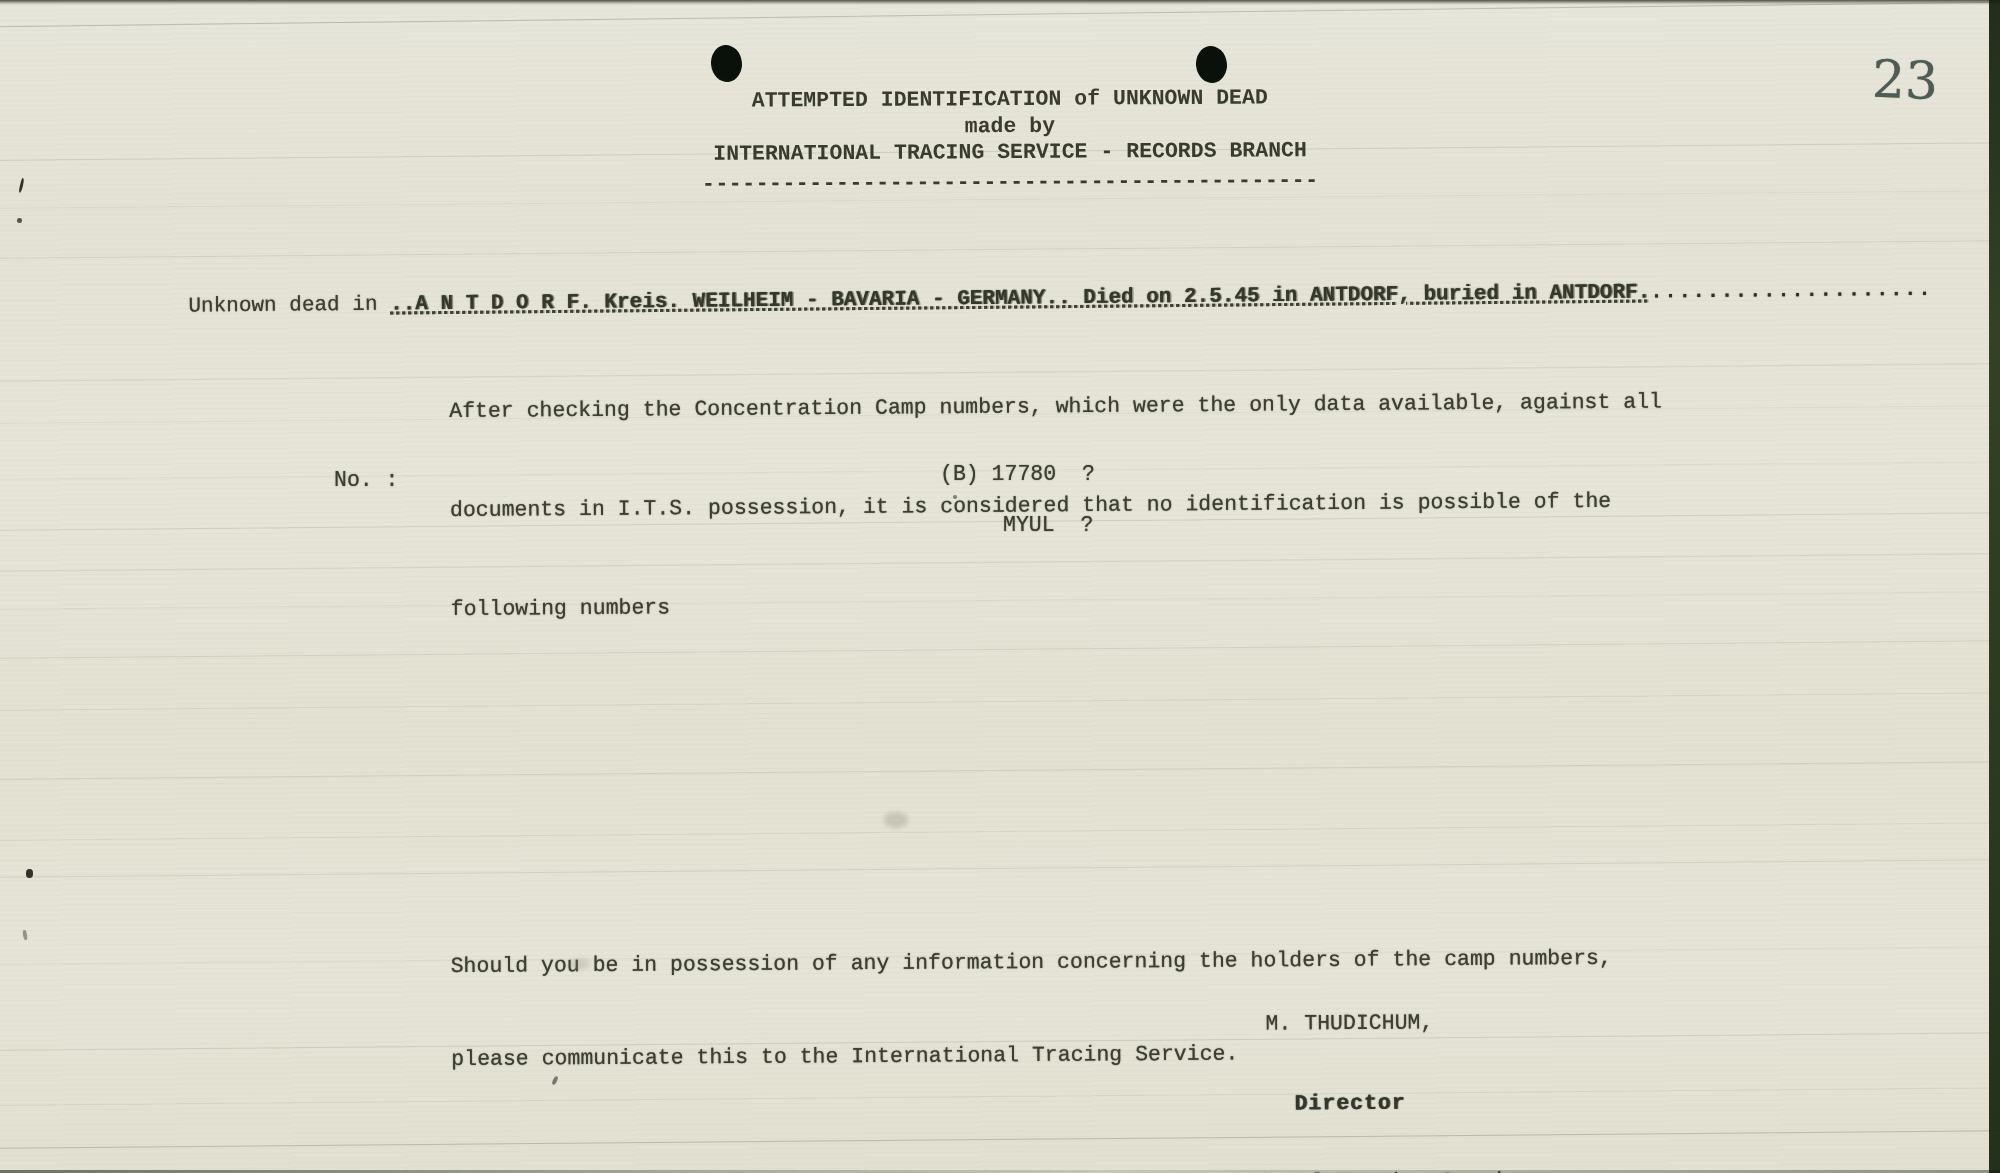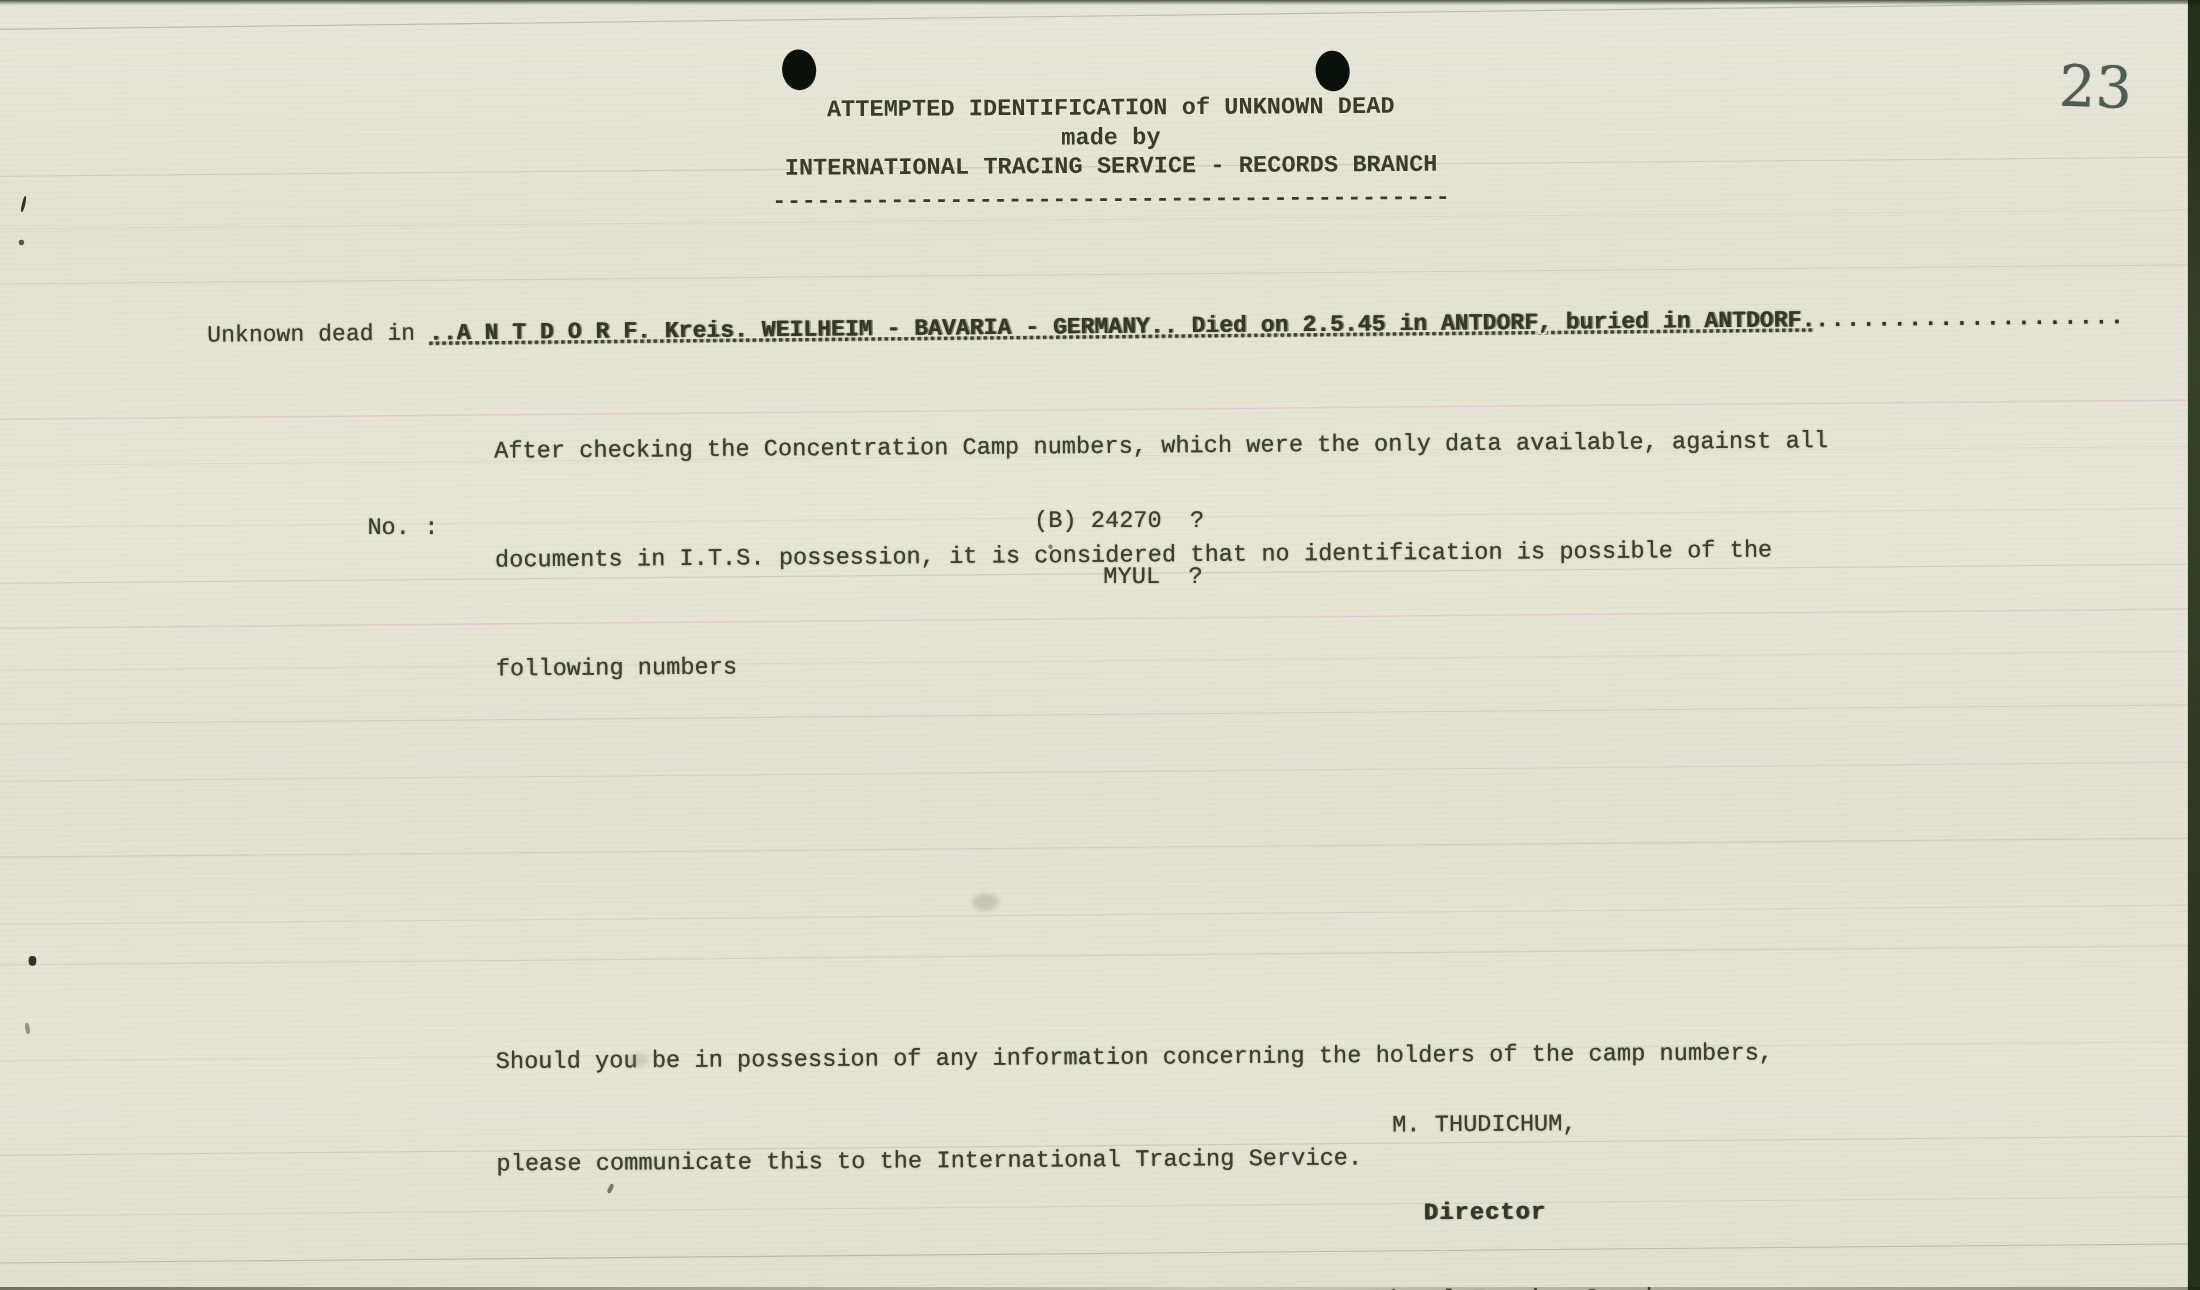--- a/index.html
+++ b/index.html
@@ -117,21 +117,21 @@
     <span>Unknown dead in </span><span class="entry">..A N T D O R F. Kreis. WEILHEIM - BAVARIA - GERMANY.. Died on 2.5.45 in ANTDORF, buried in ANTDORF.</span><span class="dots">....................</span>
   </div>
 
   <div class="typed para1">
     <div>After checking the Concentration Camp numbers, which were the only data available, against all</div>
     <div>documents in I.T.S. possession, it is considered that no identification is possible of the</div>
     <div>following numbers</div>
   </div>
 
   <div class="typed no-label">No. :</div>
-  <div class="typed num1">(B) 24270  ?</div>
+  <div class="typed num1">(B) 17780  ?</div>
   <div class="typed num2">MYUL  ?</div>
   <div class="stray" style="left:953px;top:495px;width:4px;height:4px;opacity:0.55;"></div>
 
   <div class="typed para2">
     <div>Should you be in possession of any information concerning the holders of the camp numbers,</div>
     <div>please communicate this to the International Tracing Service.</div>
   </div>
 
   <div class="signature">
     <div>M. THUDICHUM,</div>

